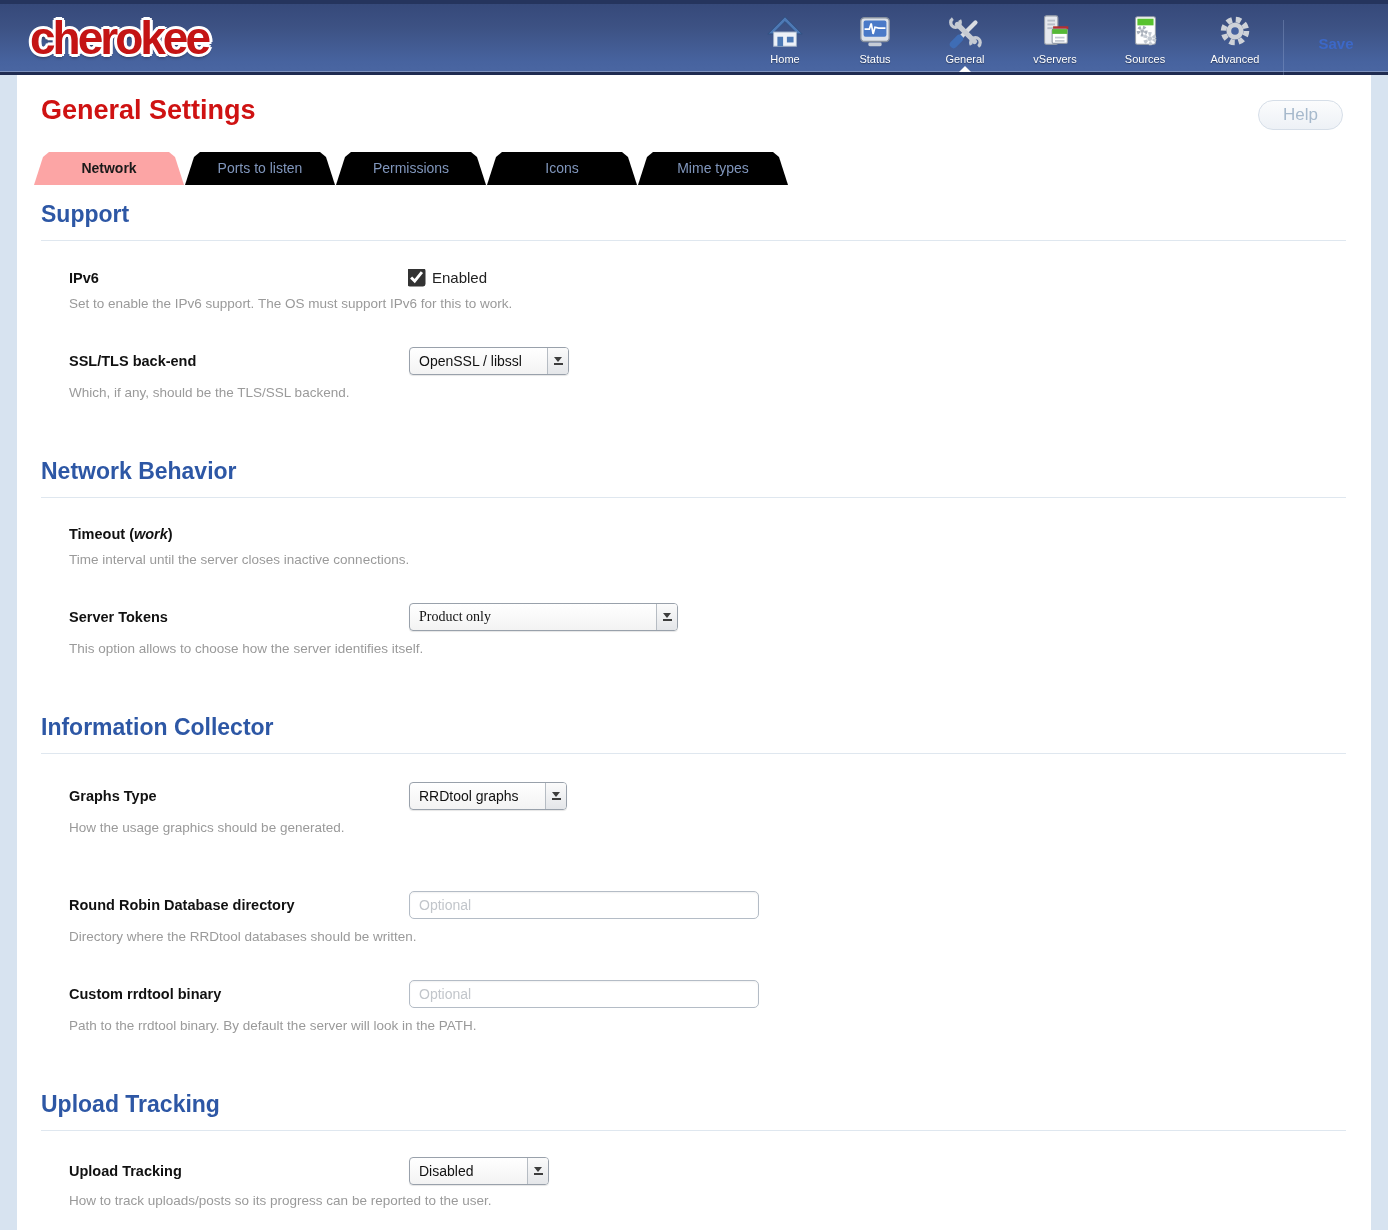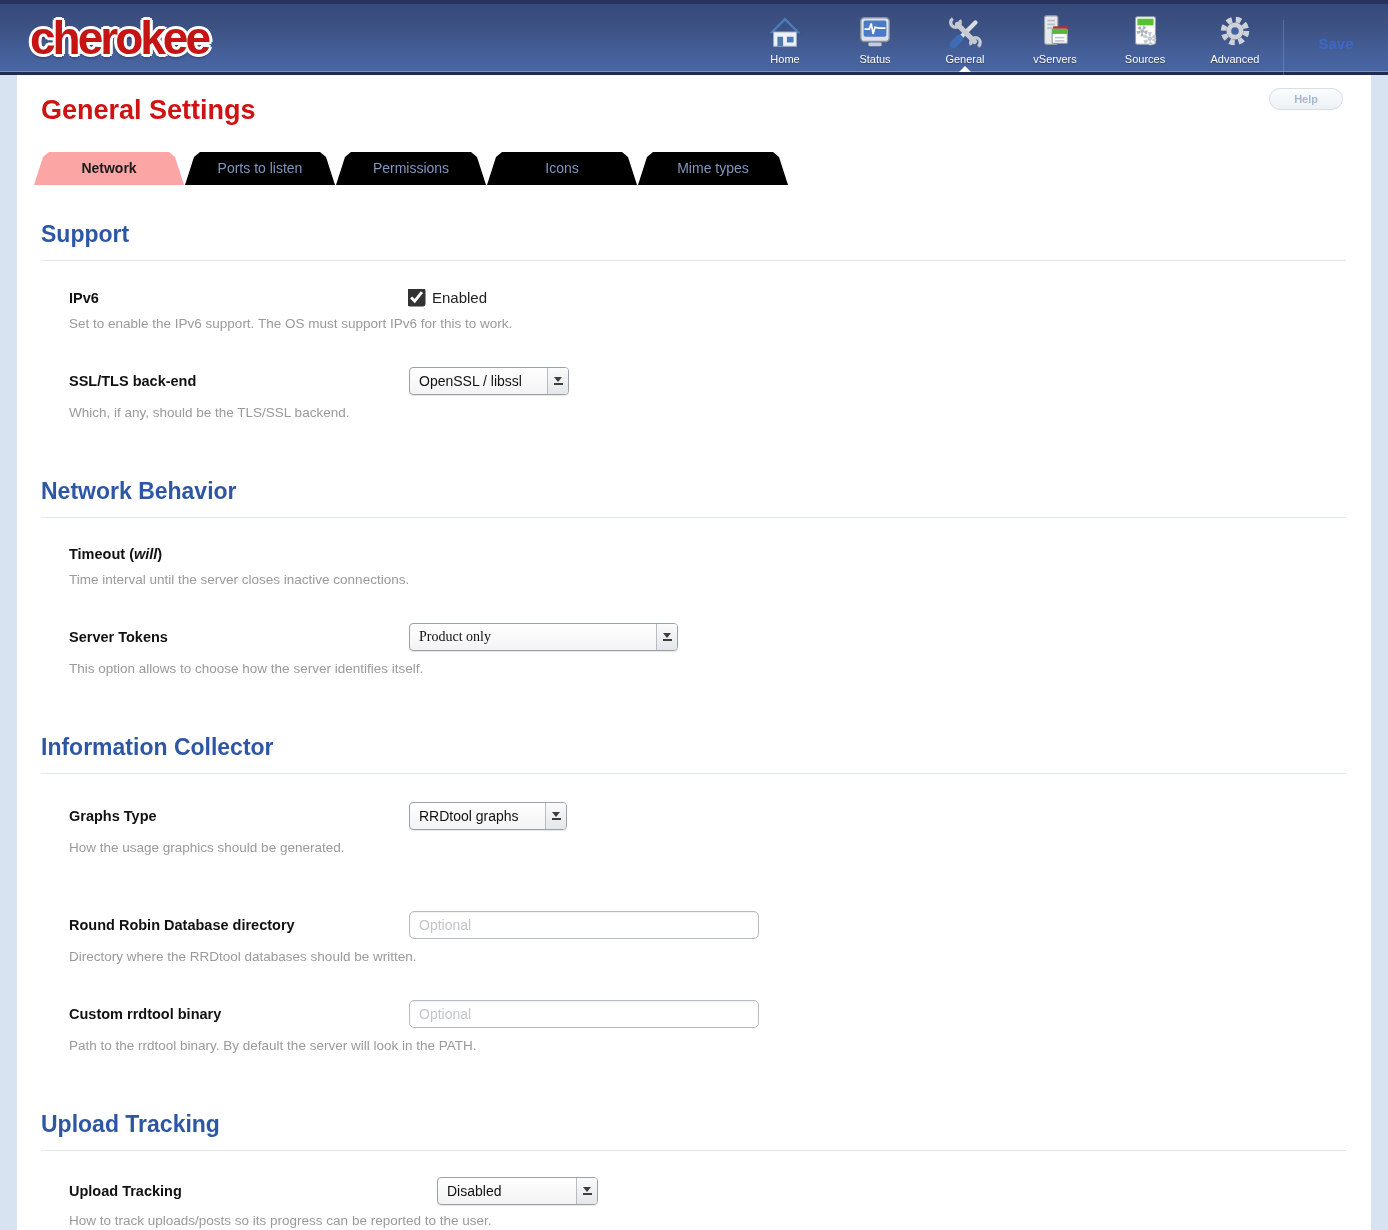--- a/index.html
+++ b/index.html
@@ -50,46 +50,45 @@
   .save-link { margin-top:15px; font-size:15px; font-weight:bold; color:#3c68c8; cursor:pointer; }
 
   
   .page {
     position:relative;
     margin:0 17px; background:#fff;
     min-height:1152px;
     padding-bottom:30px;
   }
   .help-btn {
-    position:absolute; top:13px; right:28px;
+    position:absolute; top:25px; right:28px;
     background:linear-gradient(#fbfcfd,#edf1f6);
     border:1px solid #d6dee8; border-radius:15px;
-    color:#a6b9cc; font-size:11px; padding:4px 24px;
+    color:#a6b9cc; font-size:17px; padding:4px 24px;
     cursor:pointer;
-    font-weight:bold;
   }
   .page-title {
     padding:20px 4px 0 24px;
     font-size:27px; font-weight:bold; color:#cf1212;
   }
 
   
   .tabs { display:flex; margin:26px 0 0 17px; }
   .tab {
     width:150px; height:33px; line-height:33px;
     text-align:center; font-size:14px; cursor:pointer;
     clip-path:polygon(0 100%, 9px 5px, 15px 0, calc(100% - 15px) 0, calc(100% - 9px) 5px, 100% 100%);
     margin-right:1px;
   }
   .tab.inactive { background:#000000; color:#8096bc; filter:drop-shadow(0 0 1px #c2d0e4); }
   .tab.active  { background:#fca5a5; color:#1a1a1a; font-weight:bold; filter:drop-shadow(0 -1px 1px #c4c4c4); z-index:2; }
 
   
   .section { padding:0 25px 0 24px; margin-top:58px; }
-  .section.first { margin-top:36px; }
+  .section.first { margin-top:16px; }
   .section h2 { font-size:23px; font-weight:bold; color:#2d57a5; letter-spacing:0; }
   .section hr { border:none; border-top:1px solid #dfe7ef; margin-top:12px; }
 
   .field { margin:36px 0 0 28px; }
   .field.gap-lg { margin-top:56px; }
   .frow { display:flex; align-items:center; }
   .flabel { width:340px; font-size:14.5px; font-weight:bold; color:#111; }
   .flabel em { font-style:italic; }
   .fdesc { margin-top:10px; font-size:13.5px; color:#9a9a9a; }
 
@@ -117,21 +116,21 @@
   .select-value { padding-left:9px; white-space:nowrap; overflow:hidden; }
   .select-arrow {
     width:21px; align-self:stretch; flex-shrink:0;
     border-left:1px solid #b6bcc3; border-radius:0 3px 3px 0;
     background:linear-gradient(#fbfbfb,#e4e6e9);
     display:flex; flex-direction:column; align-items:center; justify-content:center; gap:1px;
   }
   .arrow-tri { width:0; height:0; border-left:4px solid transparent; border-right:4px solid transparent; border-top:5px solid #3d3d3d; }
   .arrow-bar { width:9px; height:2px; background:#3d3d3d; }
 
-  .w160 { width:160px; } .w235 { width:269px;font-family:Liberation Serif, serif; } .w158 { width:158px; } .w140 { width:161px;margin-left:28px; }
+  .w160 { width:160px; } .w235 { width:269px;font-family:Liberation Serif, serif; } .w158 { width:158px; } .w140 { width:140px; }
 </style>
 </head>
 <body>
 
 <div class="navbar">
   <div class="logo">cherokee</div>
 
   <div class="nav-items">
 
     <div class="nav-item">
@@ -263,21 +262,21 @@
       <div class="fdesc">Which, if any, should be the TLS/SSL backend.</div>
     </div>
   </div>
 
   <div class="section">
     <h2>Network Behavior</h2>
     <hr>
 
     <div class="field" style="margin-top:28px">
       <div class="frow">
-        <div class="flabel"><span>Timeout (</span><em>will</em><span>)</span></div>
+        <div class="flabel"><span>Timeout (</span><em>work</em><span>)</span></div>
       </div>
       <div class="fdesc">Time interval until the server closes inactive connections.</div>
     </div>
 
     <div class="field">
       <div class="frow">
         <div class="flabel">Server Tokens</div>
         <div class="select w235">
           <span class="select-value">Product only</span>
           <span class="select-arrow">

